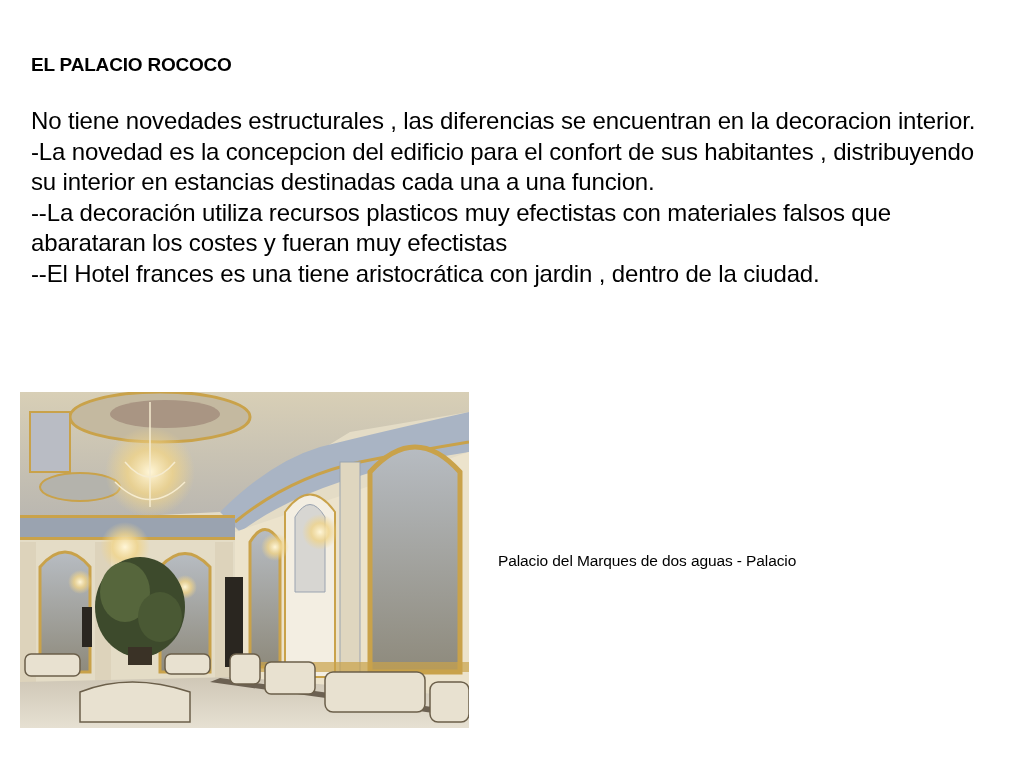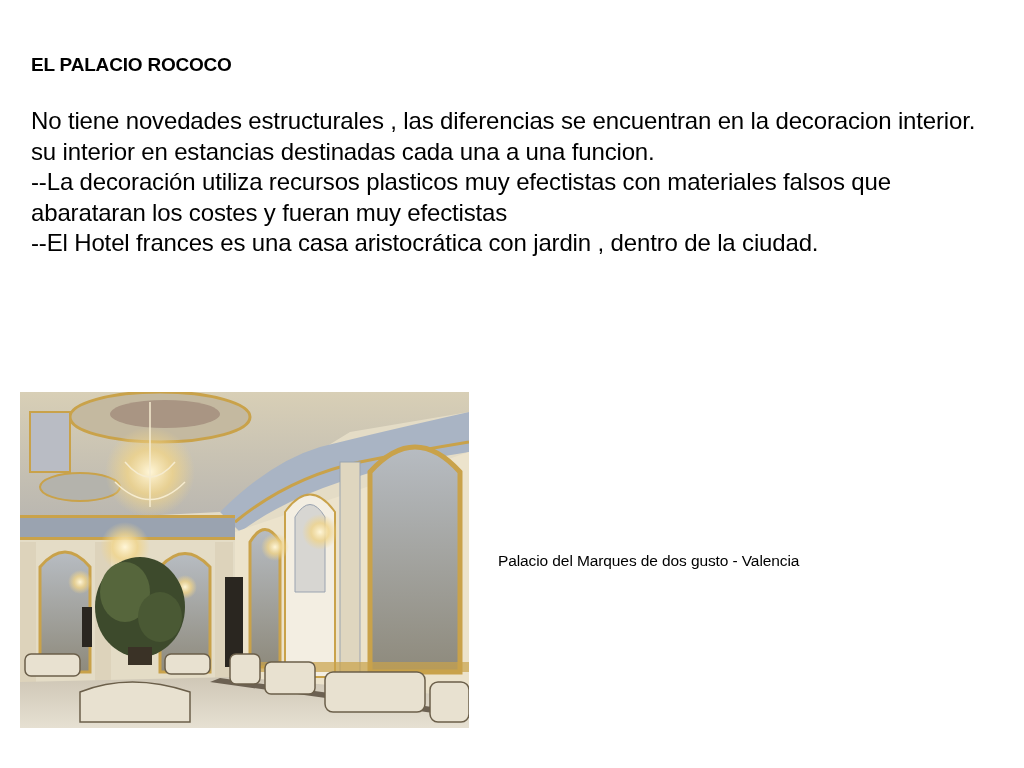--- a/index.html
+++ b/index.html
@@ -65,24 +65,25 @@
   </style>
 </head>
 <body>
 
 <div class="slide">
 
   <div class="title">EL PALACIO ROCOCO</div>
 
   <div class="body-text">
     <span class="line">No tiene novedades estructurales , las diferencias se encuentran en la decoracion interior.</span>
+    <span class="line">-La novedad es la concepcion del edificio para  el confort de sus habitantes  , distribuyendo</span>
     <span class="line">su interior en estancias destinadas cada una a una funcion.</span>
     <span class="line">--La decoración utiliza recursos plasticos muy efectistas con materiales  falsos que</span>
     <span class="line">abarataran los costes y fueran muy efectistas</span>
-    <span class="line">--El Hotel frances es una casa aristocrática con jardin , dentro de la ciudad.</span>
+    <span class="line">--El Hotel frances es una tiene aristocrática con jardin , dentro de la ciudad.</span>
   </div>
 
   <div class="photo" title="Ornate rococo ballroom with crystal chandeliers, gilded mirrors, painted ceiling and white upholstered sofas">
     <svg width="449" height="336" viewBox="0 0 449 336" xmlns="http://www.w3.org/2000/svg">
       <defs>
         <linearGradient id="ceil" x1="0" y1="0" x2="0" y2="1">
           <stop offset="0" stop-color="#d8cfb6"></stop>
           <stop offset="1" stop-color="#b9b6b0"></stop>
         </linearGradient>
         <linearGradient id="floor" x1="0" y1="0" x2="0" y2="1">
@@ -162,15 +163,15 @@
         <rect x="5" y="262" width="55" height="22" rx="6"></rect>
         <rect x="145" y="262" width="45" height="20" rx="6"></rect>
         <rect x="210" y="262" width="30" height="30" rx="6"></rect>
         <rect x="245" y="270" width="50" height="32" rx="6"></rect>
         <rect x="305" y="280" width="100" height="40" rx="8"></rect>
         <rect x="410" y="290" width="39" height="40" rx="8"></rect>
       </g>
     </svg>
   </div>
 
-  <div class="caption">Palacio del Marques de dos gusto - Valencia</div>
+  <div class="caption">Palacio del Marques de dos aguas - Palacio</div>
 
 </div>
 
 </body></html>

